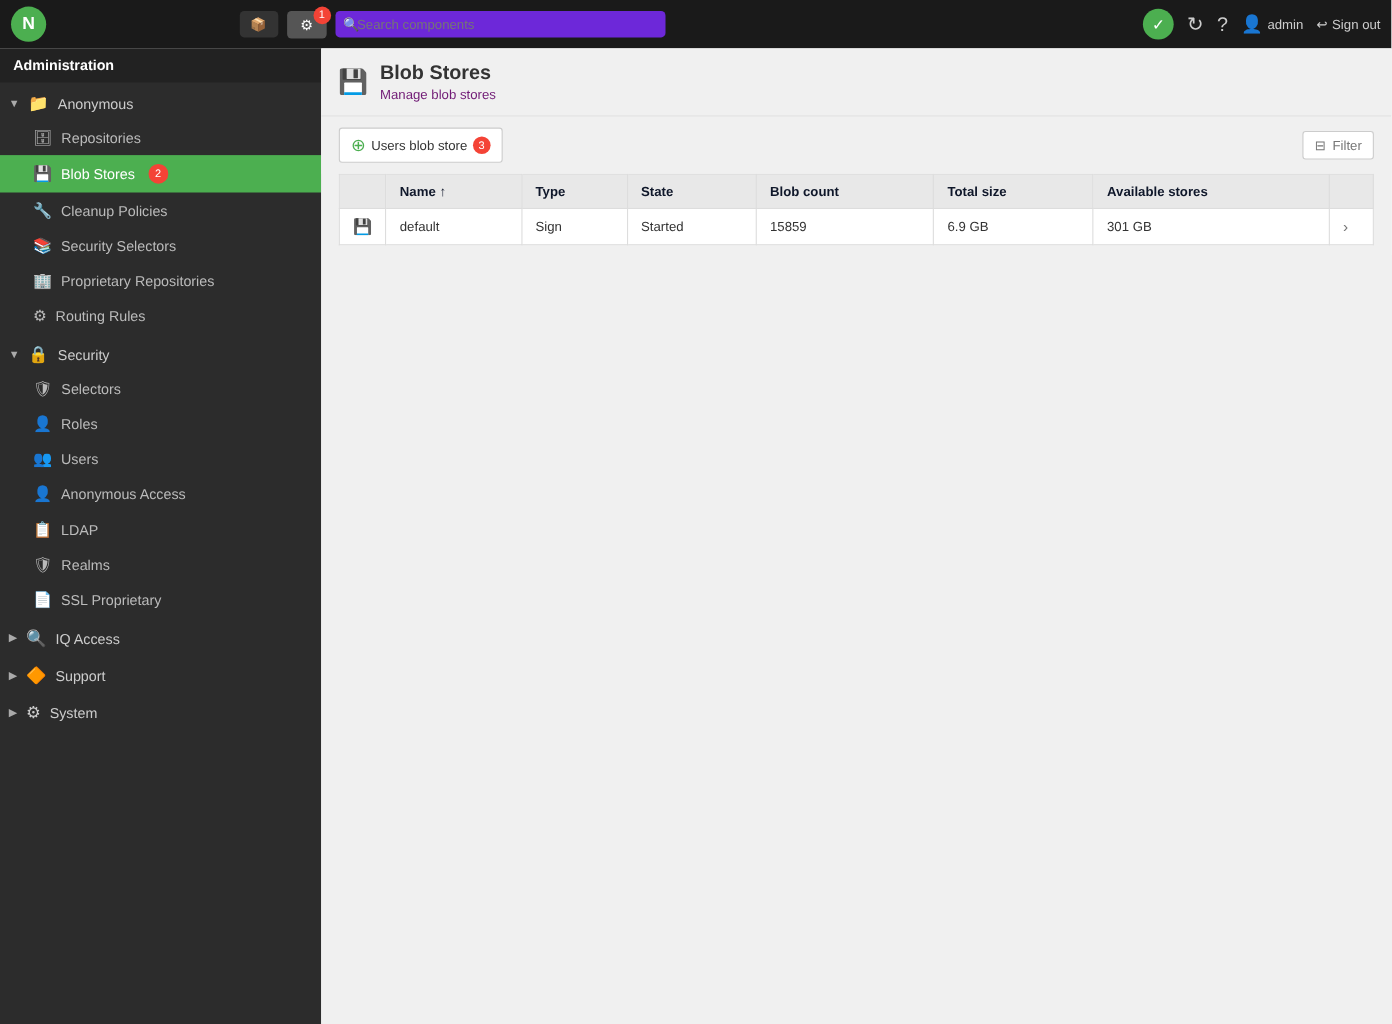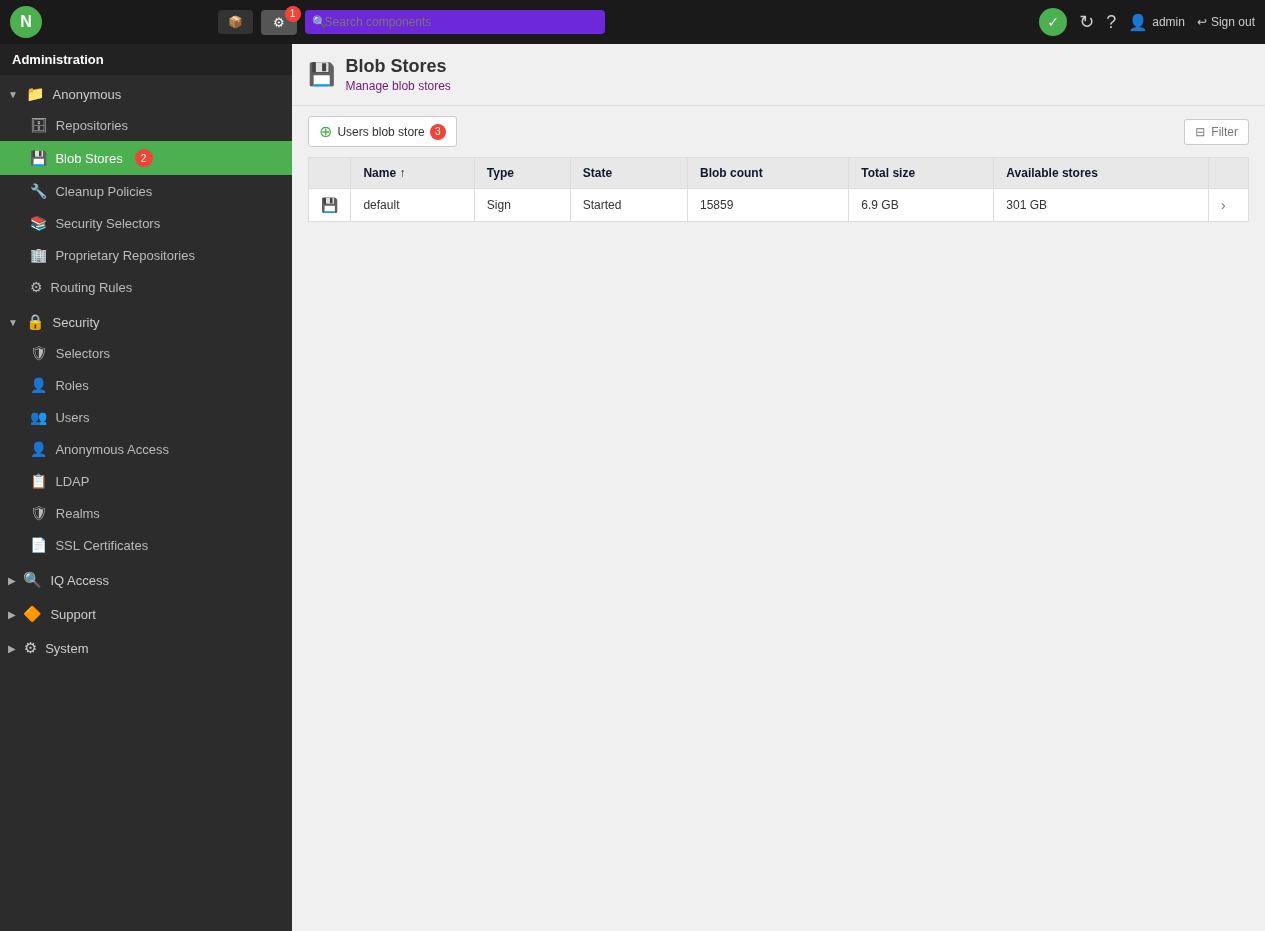--- a/index.html
+++ b/index.html
@@ -330,21 +330,21 @@
       <div class="sidebar-item">
         <span class="item-icon">📋</span>
         <span>LDAP</span>
       </div>
       <div class="sidebar-item">
         <span class="item-icon">🛡</span>
         <span>Realms</span>
       </div>
       <div class="sidebar-item">
         <span class="item-icon">📄</span>
-        <span>SSL Certificates</span>
+        <span>SSL Proprietary</span>
       </div>
     </div>
 
     <div class="sidebar-section">
       <div class="sidebar-group-header">
         <span class="chevron">▶</span>
         <span class="group-icon">🔍</span>
         <span>IQ Access</span>
       </div>
     </div>

